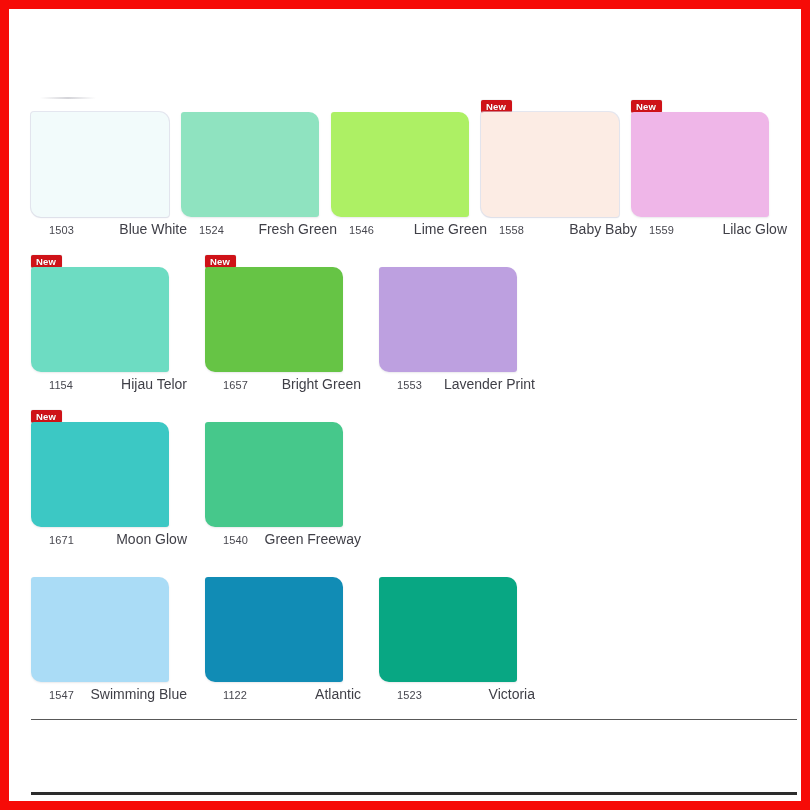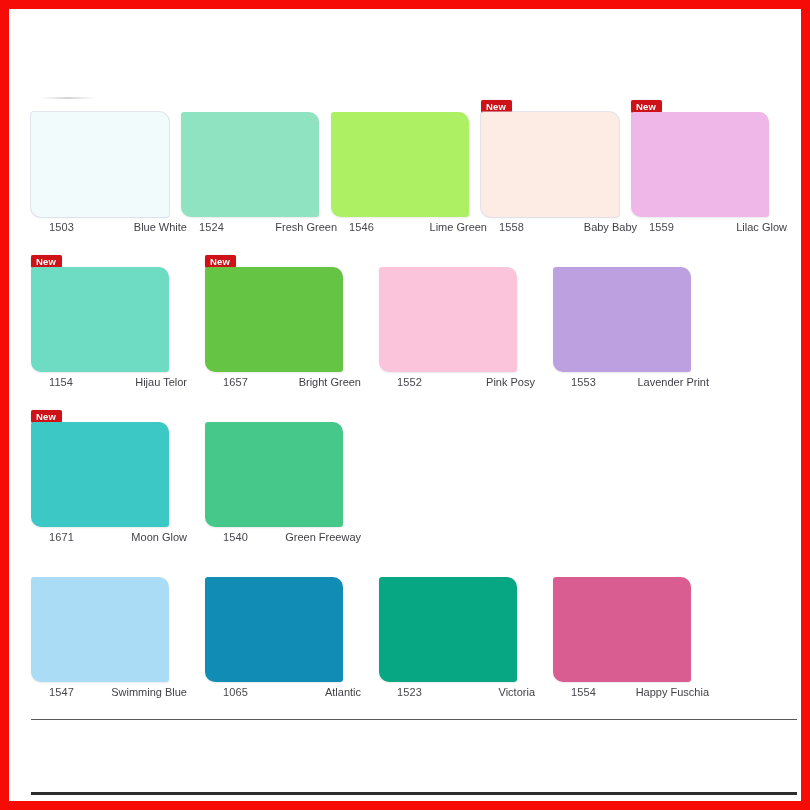--- a/index.html
+++ b/index.html
@@ -118,21 +118,21 @@
     font-size: 11px;
     color: #4a4a52;
     margin-left: 18px;
   }
   .code {
     letter-spacing: .1px;
     font-size: 11px;
     color: #47474f;
   }
   .cname {
-    font-size: 11px;
+    font-size: 14px;
     color: #3f3f47;
     white-space: nowrap;
   }
 
   .row-rule {
     position: absolute;
     left: 22px;
     width: 766px;
     height: 1px;
     background: #3b3b3b;
@@ -212,28 +212,20 @@
             <div class="cell">
               <div class="badge-slot"><span class="new-badge">New</span></div>
               <div class="chip" style="background: rgb(102, 196, 69);"></div>
               <div class="meta">
                 <span class="code">1657</span>
                 <span class="cname">Bright Green</span>
               </div>
             </div>
             <div class="cell">
               <div class="badge-slot"></div>
-              <div class="chip" style="background: rgb(251, 196, 218);"></div>
-              <div class="meta">
-                <span class="code">1552</span>
-                <span class="cname">Pink Posy</span>
-              </div>
-            </div>
-            <div class="cell">
-              <div class="badge-slot"></div>
               <div class="chip" style="background: rgb(189, 160, 224);"></div>
               <div class="meta">
                 <span class="code">1553</span>
                 <span class="cname">Lavender Print</span>
               </div>
             </div>
           </div>
           <div class="swatch-row">
             <div class="cell">
               <div class="badge-slot"><span class="new-badge">New</span></div>
@@ -258,38 +250,30 @@
               <div class="chip" style="background: rgb(170, 220, 246);"></div>
               <div class="meta">
                 <span class="code">1547</span>
                 <span class="cname">Swimming Blue</span>
               </div>
             </div>
             <div class="cell">
               <div class="badge-slot"></div>
               <div class="chip" style="background: rgb(17, 140, 181);"></div>
               <div class="meta">
-                <span class="code">1065</span>
+                <span class="code">1122</span>
                 <span class="cname">Atlantic</span>
               </div>
             </div>
             <div class="cell">
               <div class="badge-slot"></div>
               <div class="chip" style="background: rgb(8, 167, 131);"></div>
               <div class="meta">
                 <span class="code">1523</span>
                 <span class="cname">Victoria</span>
-              </div>
-            </div>
-            <div class="cell">
-              <div class="badge-slot"></div>
-              <div class="chip" style="background: rgb(218, 93, 146);"></div>
-              <div class="meta">
-                <span class="code">1554</span>
-                <span class="cname">Happy Fuschia</span>
               </div>
             </div>
           </div>
         </div>
 
       <div class="row-rule" id="rule-bottom"></div>
       <div id="rule-footer"></div>
 
     </div>
   </div>

